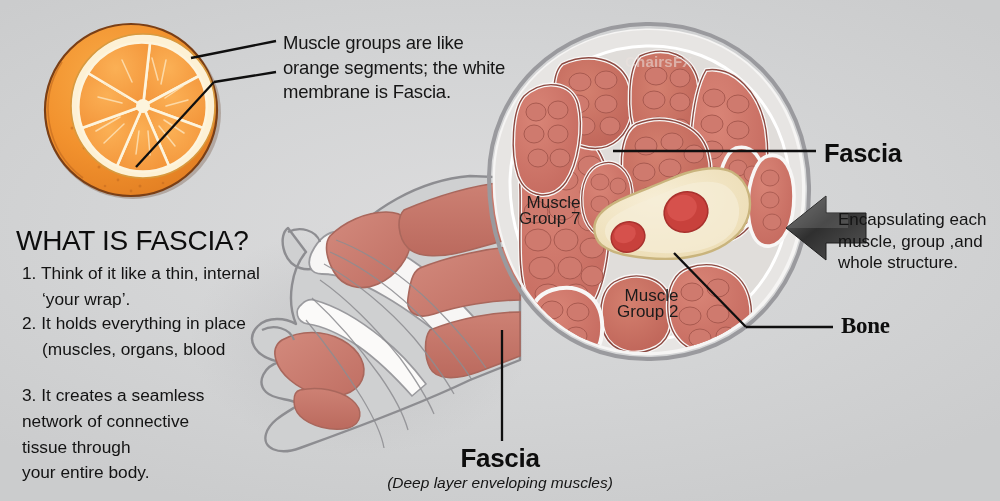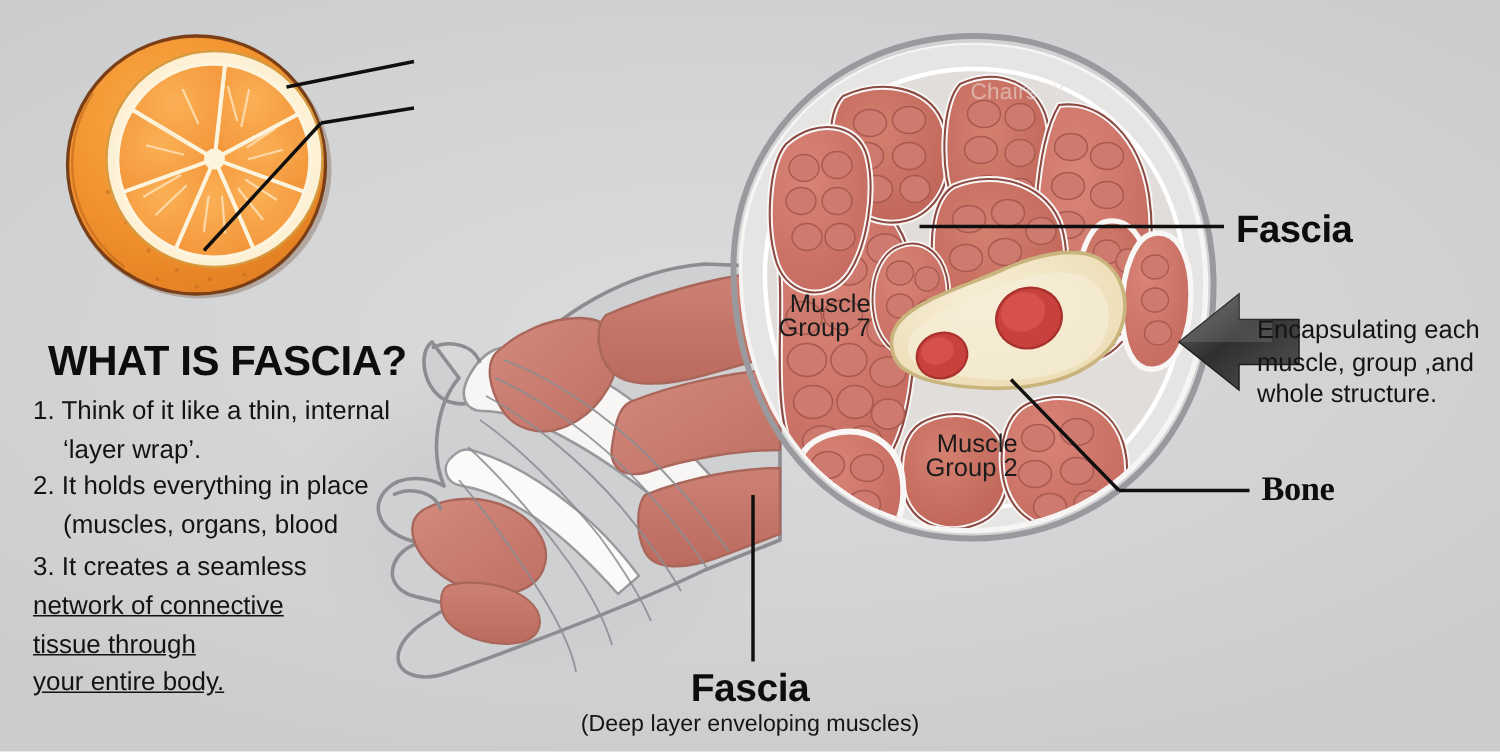--- a/index.html
+++ b/index.html
@@ -37,24 +37,24 @@
     top: 31px;
     width: 230px;
     font-size: 18.5px;
     line-height: 24.5px;
     font-weight: 400;
     letter-spacing: -0.2px;
     color: #161616;
   }
   .heading {
     position: absolute;
-    left: 32px;
+    left: 16px;
     top: 225px;
     font-size: 28px;
-    font-weight: bold;
+    font-weight: normal;
     letter-spacing: -0.3px;
     color: #0d0d0d;
   }
   .list-block {
     position: absolute;
     left: 22px;
     top: 262px;
     width: 268px;
     font-size: 17.3px;
     line-height: 22.6px;
@@ -69,21 +69,20 @@
   }
   .li .body {
     display: inline;
   }
   .li.indent-sub {
     padding-left: 20px;
     margin-bottom: 0;
   }
   .li.nohang {
     padding-left: 0;
-    text-decoration: underline;
   }
 
   .label-fascia-right {
     position: absolute;
     left: 824px;
     top: 139px;
     font-size: 25.5px;
     font-weight: bold;
     letter-spacing: -0.3px;
     color: #0d0d0d;
@@ -127,42 +126,42 @@
     color: #0d0d0d;
   }
   .sub-fascia-bottom {
     position: absolute;
     left: 0;
     top: 474px;
     width: 1000px;
     text-align: center;
     font-size: 15.5px;
     color: #151515;
+    font-style: italic;
   }
   .muscle-tag {
     position: absolute;
     font-size: 17px;
     line-height: 15.5px;
     text-align: right;
     color: #1b1b1b;
     white-space: nowrap;
   }
   #muscle-tag-1 { left: 519px; top: 195px; }
   #muscle-tag-2 { left: 617px; top: 288px; }
 
   .watermark {
     position: absolute;
     left: 625px;
     top: 53px;
     font-size: 15px;
-    font-weight: normal;
+    font-weight: bold;
     letter-spacing: 0.2px;
     color: rgba(235, 225, 222, 0.55);
     pointer-events: none;
-    margin-left: 22px;
   }
 </style>
 </head>
 <body>
 
 <div id="infographic">
   <div id="bg-gradient"></div>
 
   <svg class="svg-layer" viewBox="0 0 1000 501">
     <defs>
@@ -493,39 +492,40 @@
 
       <path d="M502,441 L502,330"></path>
     </g>
 
     <g>
       <path d="M786,228 L826,196 L826,213 L866,213 L866,243 L826,243 L826,260 Z" fill="url(#arrowGrad)" stroke="#1e1e1e" stroke-width="1"></path>
       <path d="M786,228 L826,196 L826,213 L848,213 L848,228 Z" fill="#7d7d7d" opacity="0.35"></path>
     </g>
   </svg>
 
+  <div class="callout-top">Muscle groups are like orange segments; the white membrane is Fascia.</div>
 
   <div class="heading">WHAT IS FASCIA?</div>
 
   <div class="list-block">
     <div class="li">
       <span class="num">1.</span>
       <span class="body">Think of it like a thin, internal</span>
     </div>
     <div class="li indent-sub">
-      <span>‘layer wrap’.</span>
+      <span>‘your wrap’.</span>
     </div>
     <div class="li" style="margin-top:2px;">
       <span class="num">2.</span>
       <span class="body">It holds everything in place</span>
     </div>
     <div class="li indent-sub">
       <span>(muscles, organs, blood</span>
     </div>
-    <div class="li" style="margin-top:6px;">
+    <div class="li" style="margin-top:24px;">
       <span class="num">3.</span>
       <span class="body">It creates a seamless</span>
     </div>
     <div class="li nohang">
       <span>network of connective</span>
     </div>
     <div class="li nohang">
       <span>tissue through</span>
     </div>
     <div class="li nohang">

